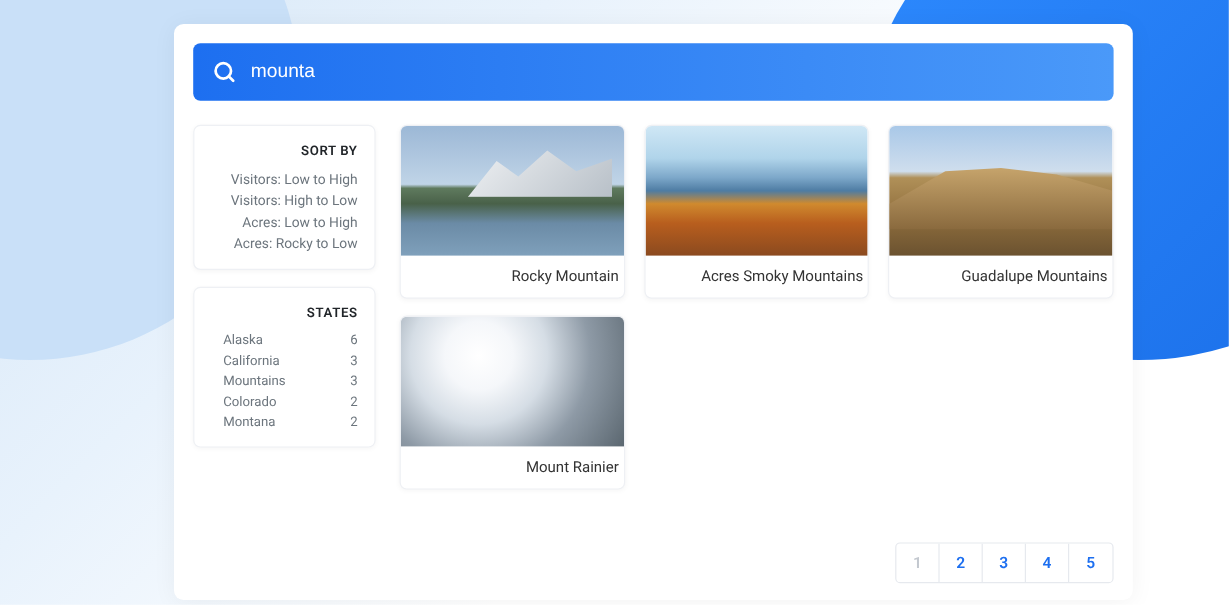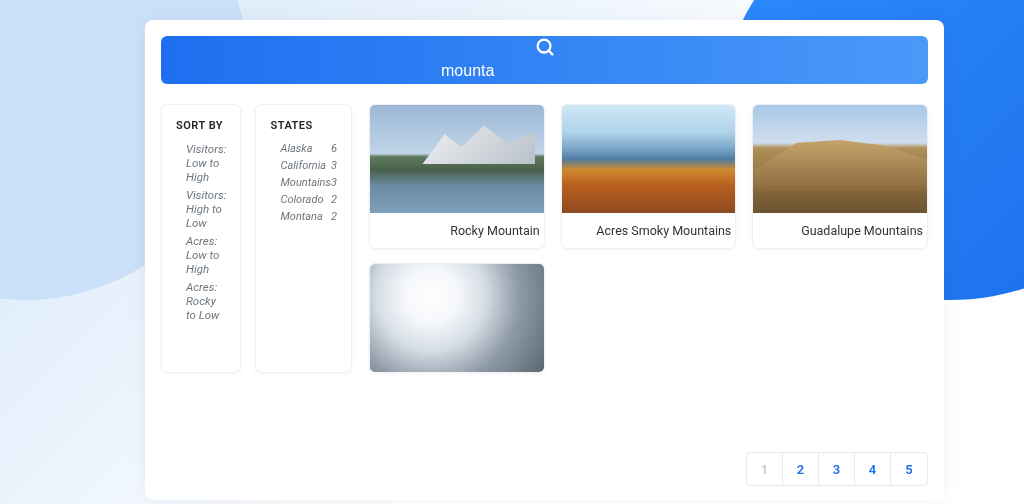--- a/index.html
+++ b/index.html
@@ -46,21 +46,20 @@
       min-height: 480px;
     }
     .searchbar {
       display: flex;
       align-items: center;
       background: linear-gradient(90deg, #1d6ff0, #4a99f9);
       border-radius: 6px;
       height: 48px;
       padding: 0 4px;
       margin-bottom: 20px;
-      flex-direction: column;
     }
     .search-icon {
       width: 44px;
       display: flex;
       align-items: center;
       justify-content: center;
     }
     .search-input {
       flex: 1;
       background: transparent;
@@ -68,45 +67,45 @@
       color: #fff;
       font-size: 16px;
       outline: none;
     }
     .search-input::placeholder { color: rgba(255,255,255,0.8); }
     .layout {
       display: flex;
       gap: 20px;
     }
     .sidebar {
-      width: 188px;
-      display: flex;
-      flex-direction: row;
+      width: 152px;
+      display: flex;
+      flex-direction: column;
       gap: 14px;
+      text-align: right;
     }
     .card {
       background: #fff;
       border: 1px solid #eef0f4;
       border-radius: 6px;
       padding: 14px;
       box-shadow: 0 1px 4px rgba(0,0,0,0.04);
     }
     .card-title {
       font-size: 11px;
       letter-spacing: 0.5px;
       color: #212529;
       font-weight: 600;
       margin-bottom: 10px;
     }
     .opt-list {
       display: flex;
       flex-direction: column;
       gap: 4px;
       padding-left: 10px;
-      font-style: italic;
     }
     .opt {
       font-size: 11.5px;
       color: #6c757d;
       cursor: pointer;
     }
     .state-row {
       display: flex;
       justify-content: space-between;
       font-size: 11px;
@@ -244,20 +243,21 @@
       <div class="tile">
         <div class="thumb th-smoky"></div>
         <div class="tile-label">Acres Smoky Mountains</div>
       </div>
       <div class="tile">
         <div class="thumb th-guad"></div>
         <div class="tile-label">Guadalupe Mountains</div>
       </div>
       <div class="tile">
         <div class="thumb th-rainier"></div>
+        <div class="tile-label">Mount Rainier</div>
       </div>
     </div>
 
   </div>
 
   <div class="pagination">
     <div class="page current">1</div>
     <div class="page">2</div>
     <div class="page">3</div>
     <div class="page">4</div>

